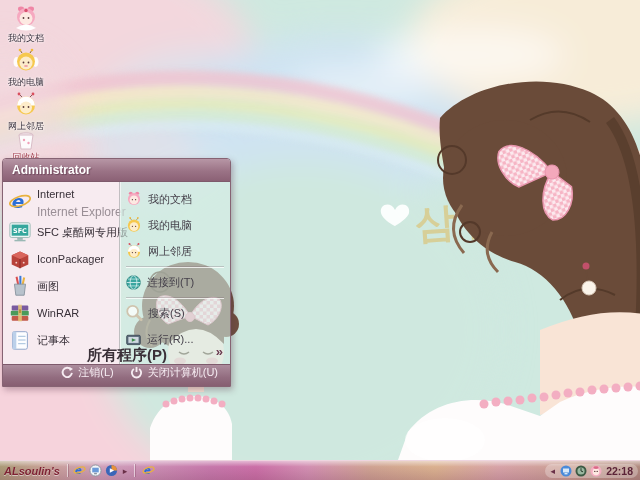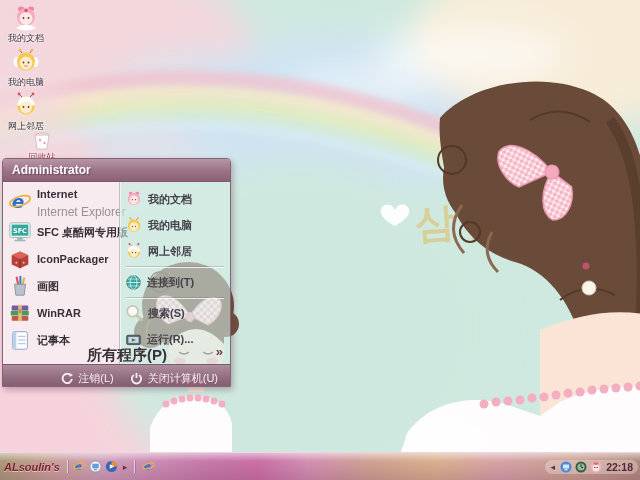--- a/index.html
+++ b/index.html
@@ -38,39 +38,39 @@
   .sm-left { width:116px; background:#f7ebf0; padding-top:3px; }
   .sm-right {
     flex:1; background:rgba(214,238,229,.58); padding-top:4px;
     border-left:1px solid rgba(150,110,130,.35);
     box-shadow:inset 1px 0 0 rgba(255,255,255,.55);
   }
   .sm-item { display:flex; align-items:center; gap:5px; padding:0 3px 0 5px; }
   .sm-left .sm-item { height:27px; }
   .sm-left .sm-item.two-line { height:33px; }
   .sm-item .ic { flex:0 0 auto; }
-  .t  { font-size:11px; font-weight:bold; color:#383038; line-height:12px; white-space:nowrap; }
+  .t  { font-size:11px; font-weight:normal; color:#383038; line-height:12px; white-space:nowrap; }
   .sub{ font-size:12px; color:#9a8f96; line-height:11px; white-space:nowrap; }
   .sm-right .sm-item { height:26px; }
   .sm-right .t { color:#45404a; }
   .sm-sep { height:1px; margin:2px 6px; background:rgba(120,90,105,.28); box-shadow:0 1px 0 rgba(255,255,255,.75); }
   .sm-allprog { position:absolute; left:0; right:0; bottom:0; height:24px; }
   .ap-label { position:absolute; left:84px; top:6px; font-size:15px; font-weight:bold; color:#3a3038; }
   .ap-arrow { position:absolute; right:7px; top:4px; font-size:13px; font-weight:bold; color:#6a3a50; }
   .sm-footer {
     height:22px; flex:0 0 22px;
     background:linear-gradient(180deg,#ac8d9d,#926c7f 60%,#865e71);
     border-top:1px solid #7e5a6c;
-    display:flex; justify-content:flex-end; align-items:flex-end; gap:16px; padding-right:12px;
+    display:flex; justify-content:flex-end; align-items:flex-start; gap:16px; padding-right:12px;
   }
   .ft-item { display:flex; align-items:center; gap:5px; font-size:11px; color:#f6ecf2; }
 
   
   #taskbar {
-    position:absolute; left:0; bottom:0; width:640px; height:28px; z-index:10;
+    position:absolute; left:0; bottom:0; width:640px; height:20px; z-index:10;
     background:
       linear-gradient(180deg, rgba(255,255,255,.5), rgba(255,255,255,0) 30%, rgba(110,50,80,.2)),
       linear-gradient(90deg,#ab9a78,#c7a095 7%,#cfa0ba 16%,#c678ab 33%,#cb6fa7 40%,#d28fb2 48%,#cfa392 58%,#dab18f 68%,#d7a3a8 78%,#c99f90 90%,#b08a7e 100%);
     border-top:1px solid #eed5df;
     display:flex; align-items:center;
   }
   .start-btn { font-style:italic; font-weight:bold; font-size:11px; color:#7e2233;
     padding:0 5px 0 4px; text-shadow:0 1px 0 rgba(255,255,255,.5); white-space:nowrap; }
   .ql { display:flex; align-items:center; gap:3px; padding:0 3px; }
   .tb-sep { width:1px; height:13px; background:rgba(255,255,255,.55); box-shadow:1px 0 0 rgba(120,60,90,.3); margin:0 2px; }
@@ -237,21 +237,21 @@
         <circle cx="20" cy="2" r="1.4" fill="#d94f5e"></circle>
       <circle cx="13" cy="13.5" r="9" fill="#f6c84e"></circle>
       <path d="M4,13.5 a9,9 0 0 1 18,0 z" fill="#ffffff"></path>
       <circle cx="13" cy="15.5" r="6" fill="#fdecca"></circle>
       <circle cx="10.5" cy="15" r="0.9" fill="#5a3a3a"></circle>
         <circle cx="15.5" cy="15" r="0.9" fill="#5a3a3a"></circle>
     </svg>
     <span class="lbl">网上邻居</span>
   </div>
 
-  <div class="desk-icon bin" style="left:16px;top:131px">
+  <div class="desk-icon bin" style="left:0;top:131px">
     <svg width="26" height="20" viewBox="0 0 26 20">
       <ellipse cx="13" cy="4" rx="7" ry="2.2" fill="#f2e6ea" stroke="#d8bcc6"></ellipse>
       <path d="M6,4 h14 l-2,14 h-10 z" fill="#fdfbfc" stroke="#d8bcc6"></path>
       <circle cx="11" cy="9" r="1.2" fill="#f0a0b8"></circle>
         <circle cx="15.5" cy="12" r="1.2" fill="#f0a0b8"></circle>
     </svg>
     <span class="lbl">回收站</span>
   </div>
 
   <div id="start-menu">

